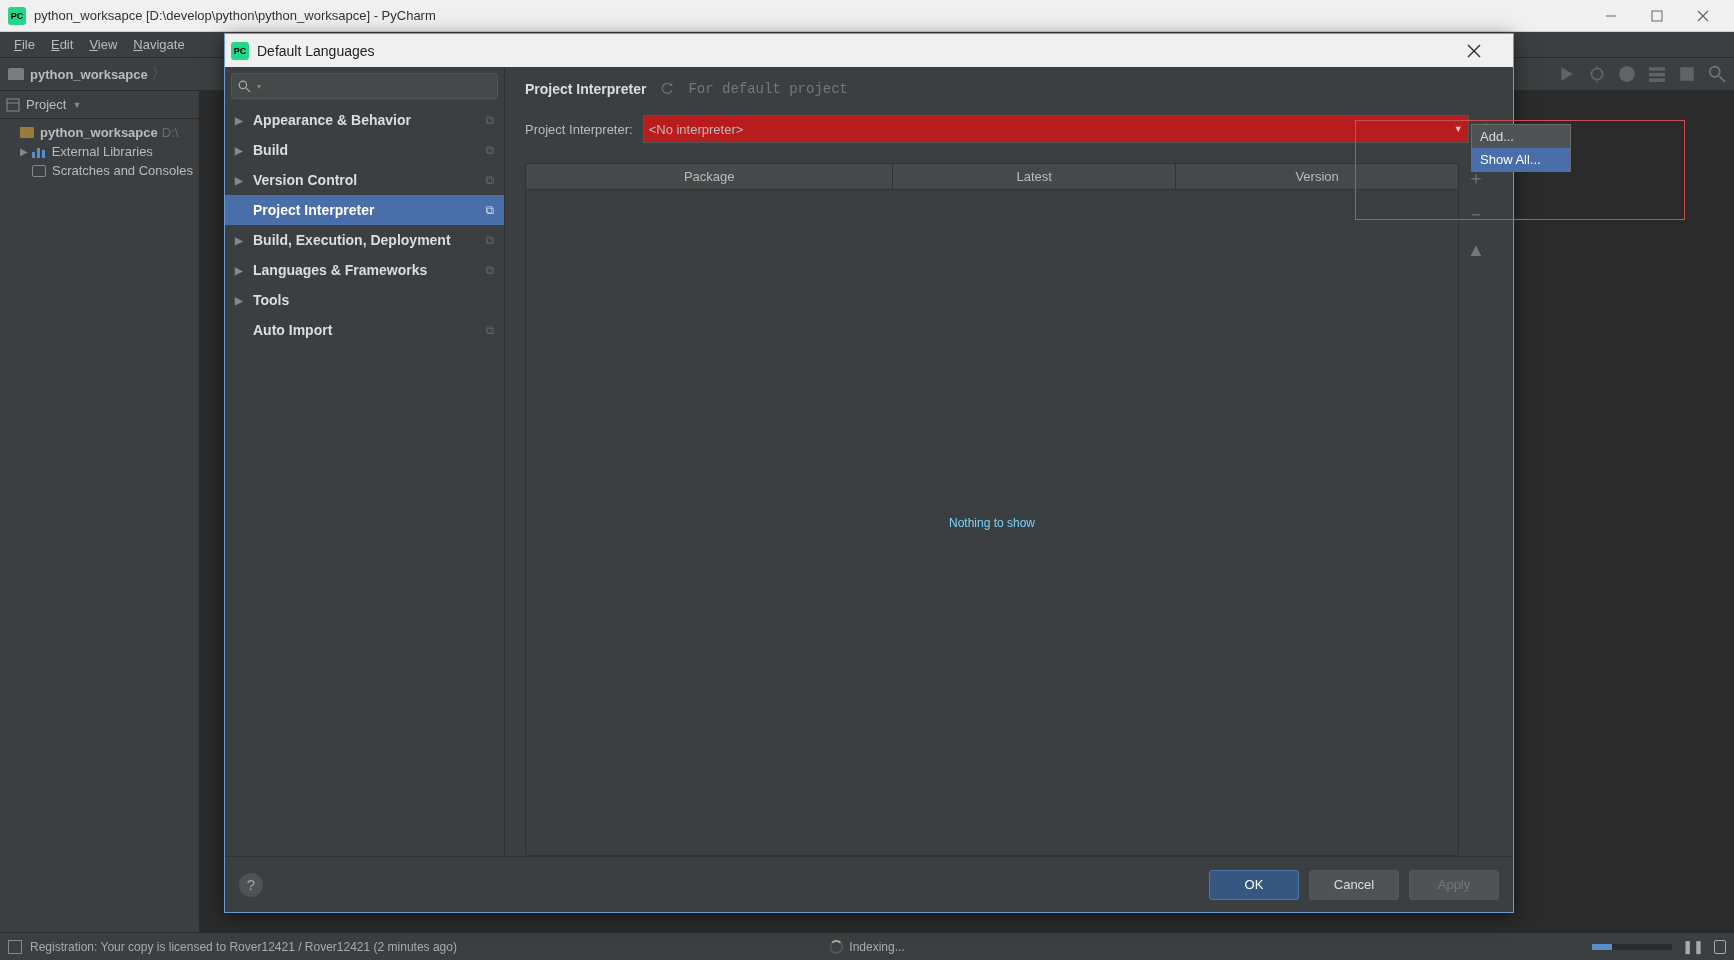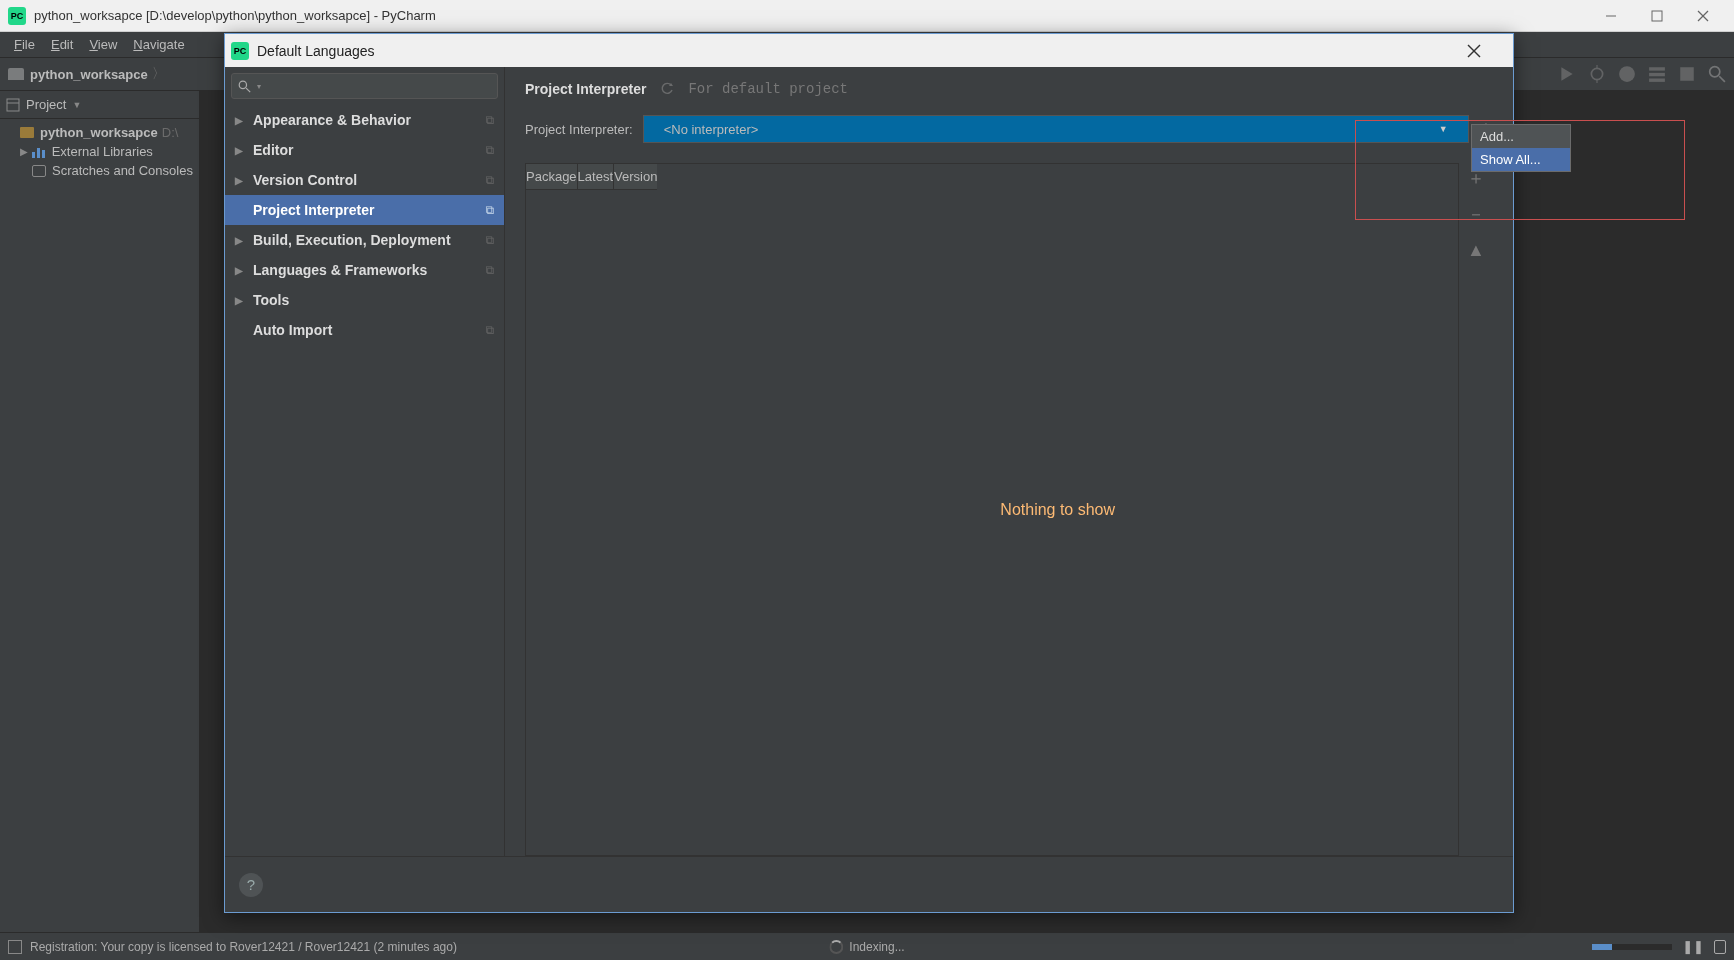--- a/index.html
+++ b/index.html
@@ -74,32 +74,32 @@
 .cat-item.sub { padding-left: 28px; }
 
 
 .dlg-content { flex: 1; background: #3c3f41; display: flex; flex-direction: column; padding: 14px 20px 0 20px; position: relative; }
 .dlg-crumb { display: flex; align-items: center; gap: 14px; font-size: 14px; margin-bottom: 18px; }
 .dlg-crumb .lbl { color: #ddd; font-weight: bold; }
 .dlg-crumb .reset-ic { width:14px;height:14px;opacity:0.6;}
 .dlg-crumb .note { color: #777; font-family: Liberation Mono, monospace; }
 
 .interp-row { display: flex; align-items: center; gap: 10px; font-size: 13px; color: #bbb; margin-bottom: 20px; }
-.interp-row .sel { flex: 1; height: 28px; background: #0369a1; border: 1px solid #555; display: flex; align-items: center; padding: 0 20px; color: #bbb; position: relative; }
+.interp-row .sel { flex: 1; height: 28px; background: #b91c1c; border: 1px solid #555; display: flex; align-items: center; padding: 0 5px; color: #bbb; position: relative; }
 .interp-row .sel .dd { margin-left: auto; font-size: 9px; color: #ccc; }
 
 .pkg-area { display: flex; flex: 1; min-height: 0; }
-.pkg-table { flex: 1; border: 1px solid #323232; background: #3c3f41; display: flex; flex-direction: row; }
+.pkg-table { flex: 1; border: 1px solid #323232; background: #3c3f41; display: flex; flex-direction: column; }
 .pkg-thead { height: 26px; background: #45494a; border-bottom: 1px solid #323232; display: flex; font-size: 13px; color: #bbb; }
 .pkg-thead .col { display:flex; align-items:center; justify-content:center; border-right:1px solid #323232;}
 .pkg-thead .col:last-child{border-right:none;}
 .col-pkg { flex: 1.3; }
 .col-ver { flex: 1; }
 .col-lat { flex: 1; }
-.pkg-empty { flex: 1; display: flex; align-items: center; justify-content: center; color: #fdba74; font-size: 16px; }
+.pkg-empty { flex: 1; display: flex; align-items: center; justify-content: center; color: #7dd3fc; font-size: 12px; }
 .pkg-tools { width: 34px; display: flex; flex-direction: column; align-items: center; padding-top: 4px; gap: 14px; }
 .pkg-tools .tbtn { width: 22px; height: 22px; display:flex; align-items:center; justify-content:center; color:#777; font-size:18px; }
 
 
 .dlg-foot { height: 56px; border-top: 1px solid #323232; display: flex; align-items: center; padding: 0 14px; }
 .dlg-foot .help { width: 24px; height: 24px; border-radius: 50%; background: #4f5355; color: #9aa; display:flex;align-items:center;justify-content:center; font-size:15px; }
 .dlg-foot .btns { margin-left: auto; display: flex; gap: 10px; }
 .dlg-foot button { width: 90px; height: 30px; border: 1px solid #555; background: #4f5355; color: #ddd; font-size: 13px; border-radius: 3px; }
 .dlg-foot button.primary { background: #365880; border-color: #4a78a8; color: #fff; }
 .dlg-foot button.disabled { color: #777; }
@@ -254,21 +254,21 @@
         <span class="dd">▾</span>
       </div>
       <div class="cat-list">
         <div class="cat-item">
           <span class="arr">▶</span>
           <span>Appearance &amp; Behavior</span>
           <span class="hint">⧉</span>
         </div>
         <div class="cat-item">
           <span class="arr">▶</span>
-          <span>Editor</span>
+          <span>Build</span>
           <span class="hint">⧉</span>
         </div>
         <div class="cat-item">
           <span class="arr">▶</span>
           <span>Version Control</span>
           <span class="hint">⧉</span>
         </div>
         <div class="cat-item sub selected">
           <span>Project Interpreter</span>
           <span class="hint">⧉</span>
@@ -327,20 +327,25 @@
           <div class="tbtn">－</div>
           <div class="tbtn">▲</div>
         </div>
       </div>
     </div>
 
   </div>
 
   <div class="dlg-foot">
     <div class="help">?</div>
+    <div class="btns">
+      <button class="primary">OK</button>
+      <button>Cancel</button>
+      <button class="disabled">Apply</button>
+    </div>
   </div>
 
 </div>
 
 <div class="redbox"></div>
 
 <div class="ctxmenu">
   <div class="mi">Add...</div>
   <div class="mi hl">Show All...</div>
 </div>

